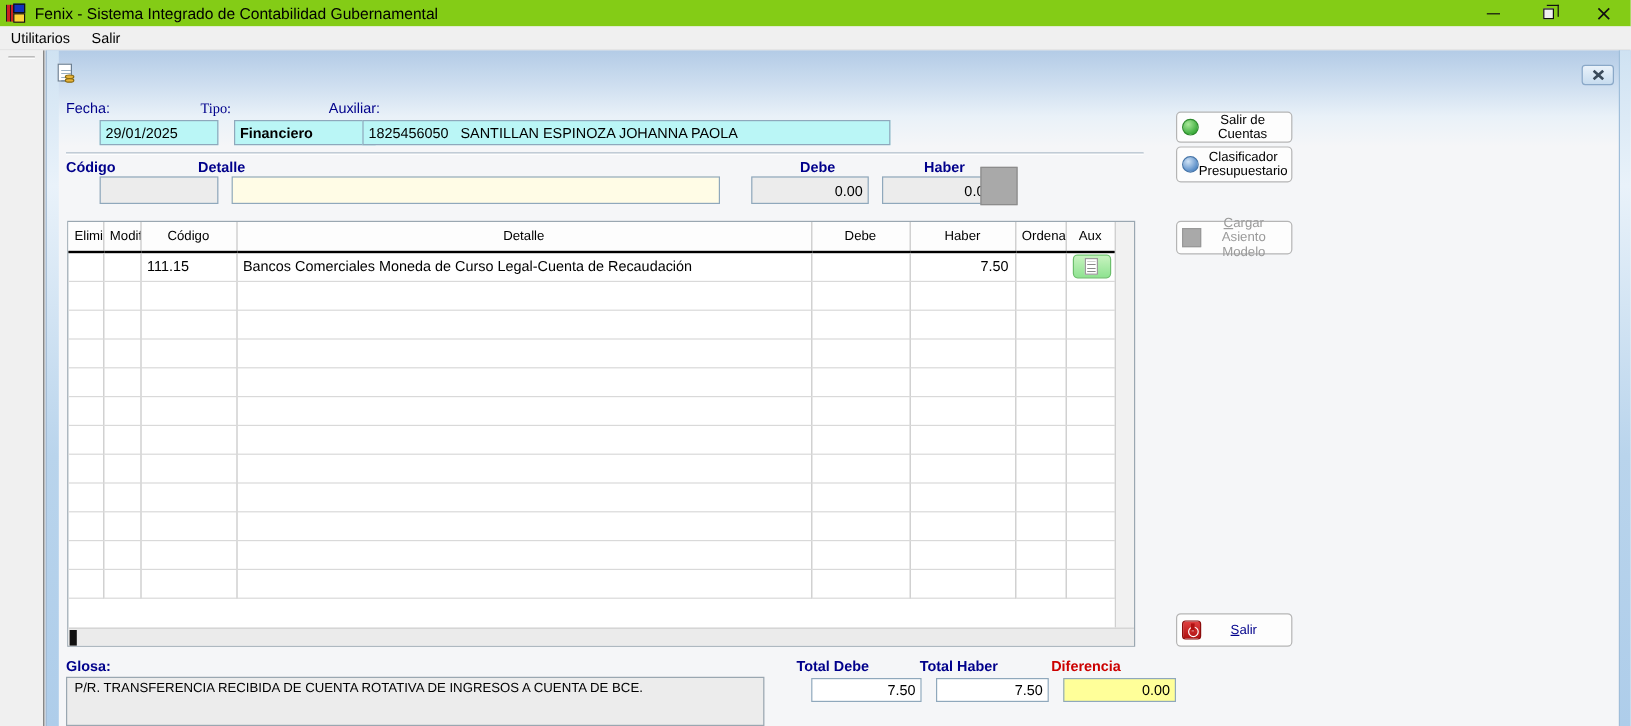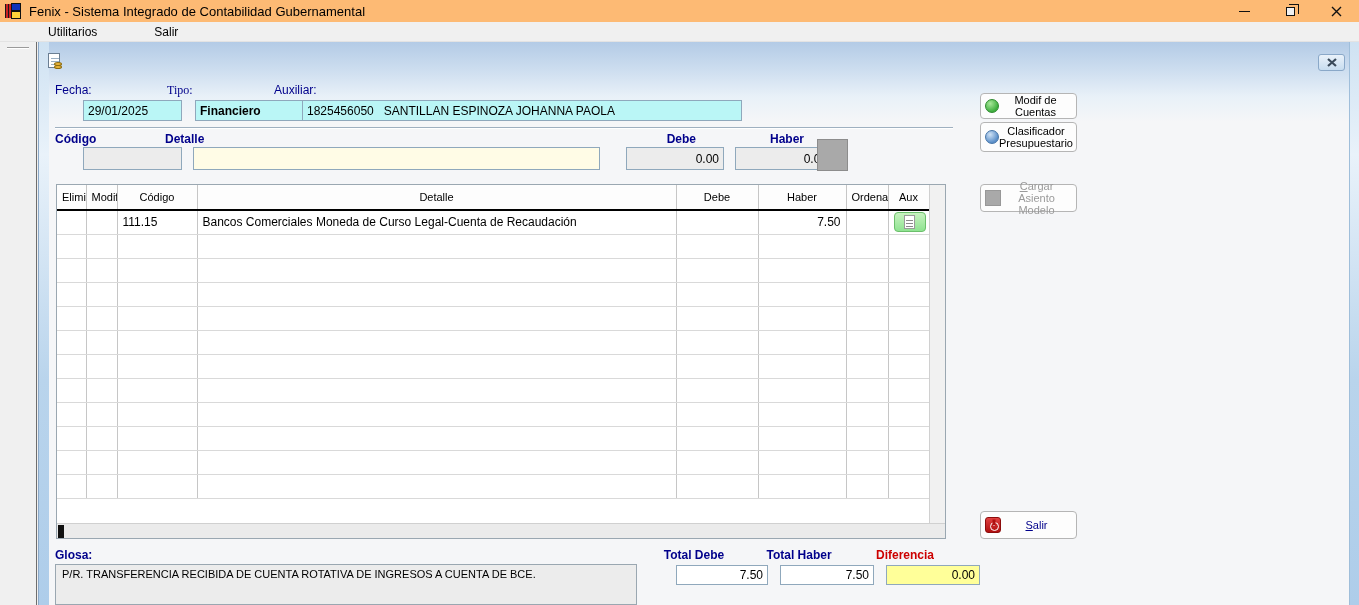--- a/index.html
+++ b/index.html
@@ -1,33 +1,33 @@
 <!DOCTYPE html>
 <html><head>
 <meta charset="utf-8">
 <style>
   * { margin:0; padding:0; box-sizing:border-box; }
   html,body { width:1359px; height:605px; overflow:hidden; }
   body { font-family:"Liberation Sans", sans-serif; font-size:12px; color:#000; background:#f0f0f0; position:relative; }
 
   
-  .titlebar { position:absolute; left:0; top:0; width:1359px; height:22px; background:#fdba74; display:flex; align-items:center; }
+  .titlebar { position:absolute; left:0; top:0; width:1359px; height:22px; background:#84cc16; display:flex; align-items:center; }
   .app-icon { width:16px; height:16px; margin:0 8px 0 5px; position:relative; flex:0 0 auto; }
   .app-icon .b1{position:absolute;left:0;top:1px;width:7px;height:14px;background:repeating-linear-gradient(90deg,#1a1a1a 0 1px,#cc2222 1px 3px);}
   .app-icon .b2{position:absolute;left:6px;top:0;width:10px;height:8px;background:#1133bb;border:1px solid #111;}
   .app-icon .b3{position:absolute;left:6px;top:8px;width:10px;height:8px;background:#ffd23a;border:1px solid #111;}
   .title-text { font-size:13px; color:#000; }
   .win-btns { margin-left:auto; display:flex; height:22px; }
   .win-btn { width:46px; height:22px; display:flex; align-items:center; justify-content:center; }
   .glyph-min { width:11px; height:0; border-top:1.6px solid #111; }
   .glyph-restore { width:9px; height:9px; border:1.3px solid #111; position:relative; background:#f0f0f0; }
   .glyph-restore:before { content:""; position:absolute; left:2px; top:-4px; width:9px; height:9px; border:1.3px solid #111; border-left:none; border-bottom:none; }
 
   .menubar { position:absolute; left:0; top:22px; width:1359px; height:20px; background:#f0f0f0; display:flex; align-items:center; border-bottom:1px solid #e3e3e3; }
-  .menu-item { padding:2px 9px; font-size:12px; cursor:default;margin-left:39px; }
+  .menu-item { padding:2px 9px; font-size:12px; cursor:default; }
 
   
   .left-panel { position:absolute; left:0; top:42px; width:37px; height:563px; background:#f0f0f0; border-right:1px solid #6e6e6e; }
   .panel-handle { position:absolute; left:7px; top:5px; width:22px; height:2px; border-top:1px solid #9a9a9a; border-bottom:1px solid #fff; }
 
   .child-window { position:absolute; left:38px; top:42px; width:1321px; height:563px;
     background:linear-gradient(180deg,#b3cbe6 0px,#cfdff0 30px,#e9f1f8 55px,#f5f6f8 80px,#f5f6f8 100%);
     border-left:1px solid #8aa8c8; }
   .frame-strip { position:absolute; top:0; width:10px; height:563px;
     background:linear-gradient(180deg,#cfe2f2 0%,#e9f2fa 20%,#b9d4ec 60%,#aecdea 100%); }
@@ -327,21 +327,21 @@
 <div class="fbox num" style="left:648px; top:565px; width:92px; height:20px;">7.50</div>
 
 <div class="flabel bold" style="left:752px; top:548px; width:94px; text-align:center;">Total Haber</div>
 <div class="fbox num" style="left:752px; top:565px; width:94px; height:20px;">7.50</div>
 
 <div class="flabel bold red" style="left:858px; top:548px; width:94px; text-align:center;">Diferencia</div>
 <div class="fbox num" style="left:858px; top:565px; width:94px; height:20px; background:#ffff99;">0.00</div>
 
 <div class="side-btn" style="top:93px; height:26px;">
   <div class="sphere green"></div>
-  <div class="lbl">Modif de Cuentas</div>
+  <div class="lbl">Salir de Cuentas</div>
 </div>
 
 <div class="side-btn" style="top:122px; height:30px;">
   <div class="sphere blue"></div>
   <div class="lbl">
     <div>Clasificador</div>
     <div>Presupuestario</div>
   </div>
 </div>
 

